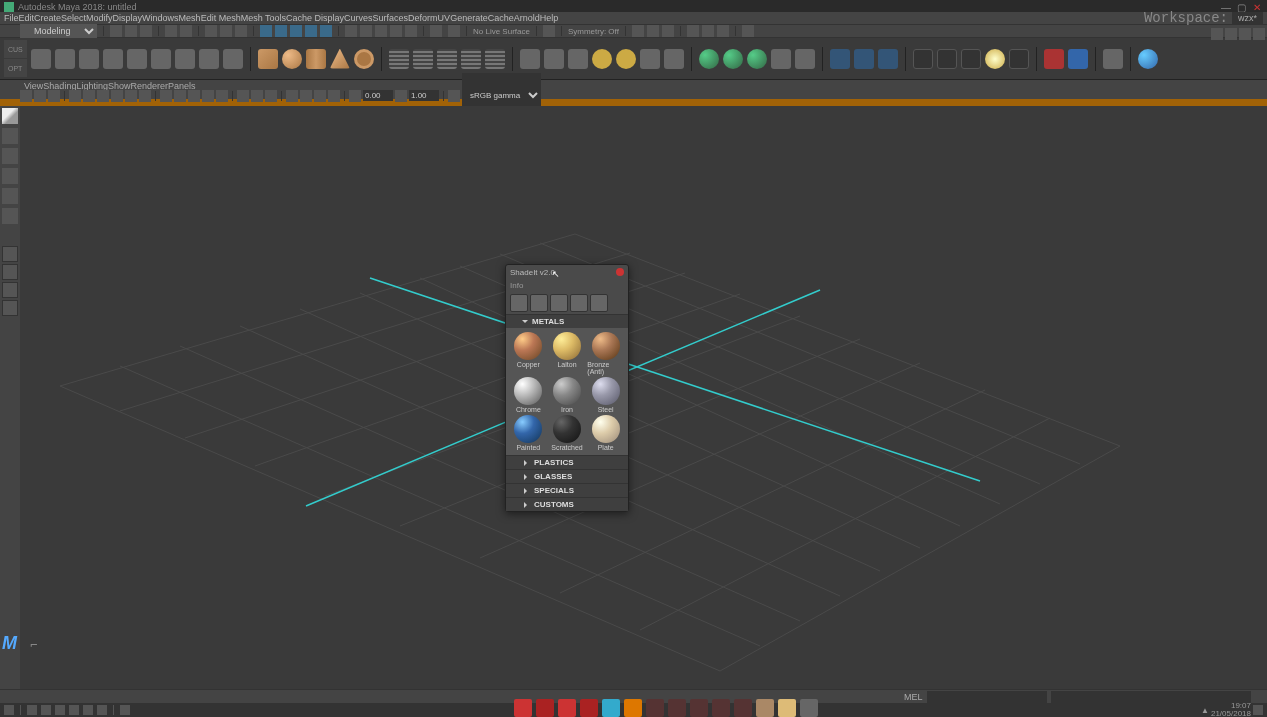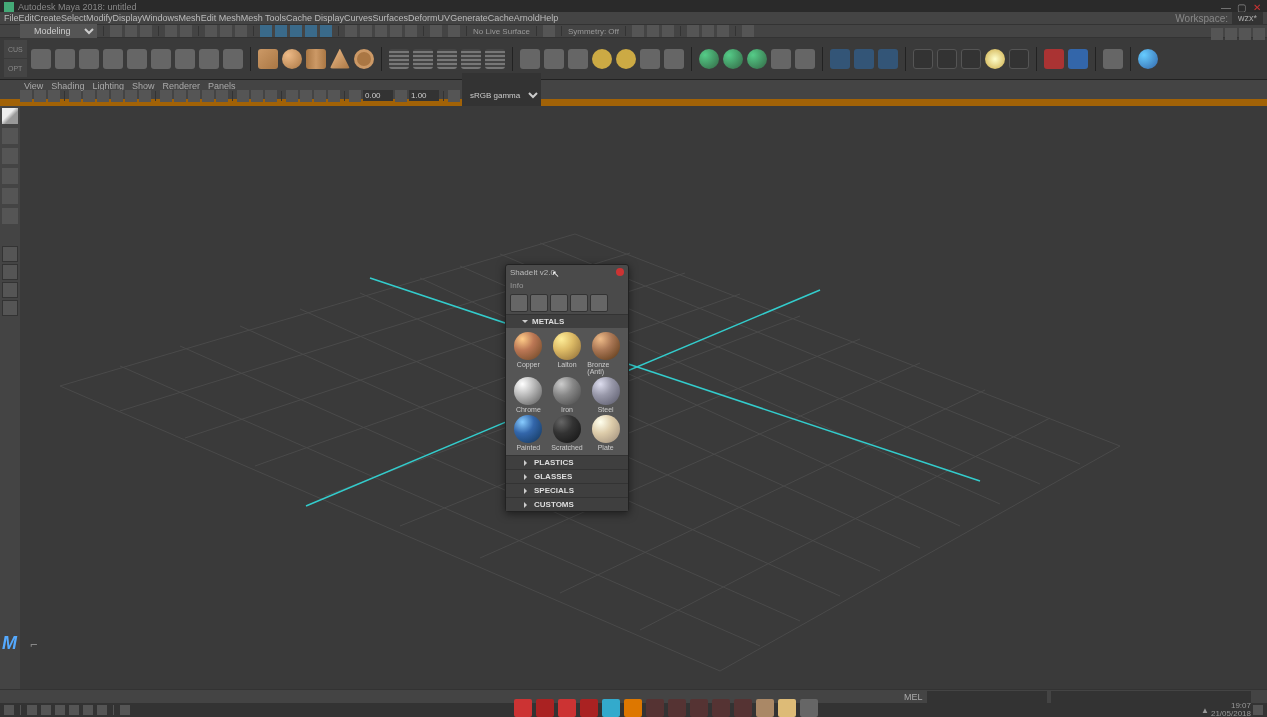--- a/index.html
+++ b/index.html
@@ -9,21 +9,21 @@
 .titlebar { height: 12px; background: #2a2a2a; display: flex; align-items: flex-end; padding: 0 4px; }
 .titlebar-icon { width: 10px; height: 10px; background: #4a7; margin-right: 4px; }
 .titlebar-text { font-size: 9px; color: #888; }
 .titlebar-controls { margin-left: auto; display: flex; gap: 6px; }
 .win-btn { width: 10px; height: 10px; color: #888; cursor: pointer; }
 .win-btn.close { color: #c33; }
 
 
 .menubar { height: 12px; background: #444; display: flex; align-items: center; padding: 0 4px; }
 .menu-item { font-size: 9px; color: #bbb; cursor: pointer; }
-.workspace-label { margin-left: auto; font-size: 10px; color: #888; }
+.workspace-label { margin-left: auto; font-size: 14px; color: #888; font-family: Liberation Mono, monospace; }
 .workspace-val { background: #333; padding: 1px 6px; font-size: 9px; color: #aaa; margin-left: 4px; }
 
 
 .optline { height: 14px; background: #444; display: flex; align-items: center; padding: 0 20px; gap: 6px; border-top: 1px solid #333; border-bottom: 1px solid #333; }
 .mode-select { background: #555; color: #ccc; font-size: 9px; padding: 1px 10px; border: none; }
 .opt-icon { width: 12px; height: 12px; background: #555; display: inline-block; }
 .opt-sep { width: 1px; height: 10px; background: #333; }
 .opt-group { display: flex; gap: 3px; align-items: center; }
 .opt-group.active .opt-icon { background: #3a6a8a; }
 .opt-text { font-size: 8px; color: #999; }
@@ -44,21 +44,21 @@
 .si-yellow { background: #ca4; border-radius: 50%; }
 .si-green { background: radial-gradient(circle at 30% 30%, #5c8, #364); border-radius: 50%; }
 .si-blue { background: #357; }
 .si-dark { background: #333; border: 1px solid #555; }
 .si-arrow-red { background: #a33; }
 .si-arrow-blue { background: #36a; }
 .si-light { background: radial-gradient(circle, #ffc, #ca4); border-radius: 50%; }
 .si-cyan { background: radial-gradient(circle at 30% 30%, #6cf, #36a); border-radius: 50%; }
 
 
-.panel-line { height: 12px; background: #444; display: flex; align-items: center; padding: 0 24px; gap: 8px; }
+.panel-line { height: 12px; background: #444; display: flex; align-items: center; padding: 0 24px; }
 .panel-item { font-size: 9px; color: #aaa; cursor: pointer; }
 
 .panel-tools { height: 14px; background: #444; display: flex; align-items: center; padding: 0 20px; gap: 2px; border-bottom: 7px solid #a16207; }
 .pt-icon { width: 12px; height: 12px; background: #555; }
 .pt-sep { width: 1px; height: 10px; background: #333; margin: 0 2px; }
 .pt-input { background: #333; border: none; color: #ccc; font-size: 8px; width: 30px; padding: 1px 2px; }
 .pt-select { background: #333; border: none; color: #ccc; font-size: 8px; padding: 17px 4px; }
 
 
 .main { position: relative; height: 588px; background: #3a3a3a; }

